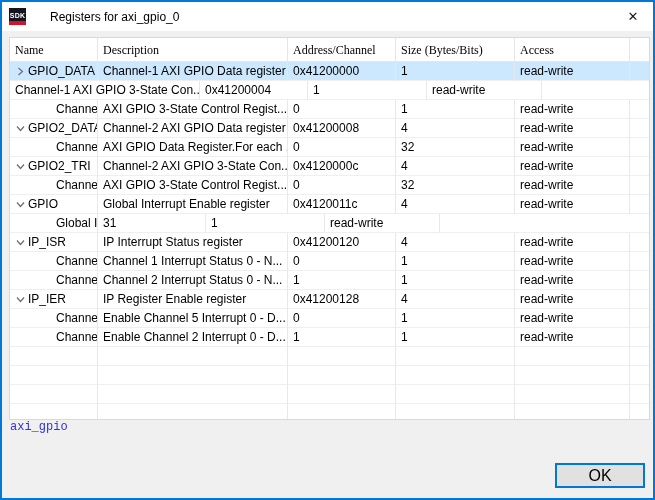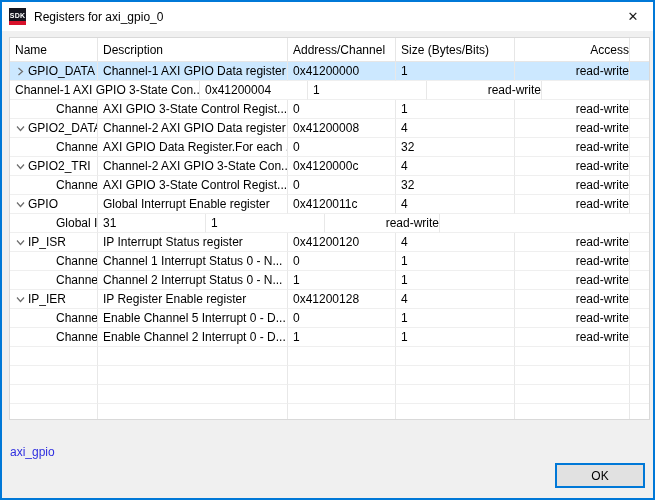--- a/index.html
+++ b/index.html
@@ -9,53 +9,53 @@
     border:2px solid #0078d7;background:#f0f0f0;
     font-family:"Liberation Sans", sans-serif;font-size:12px;color:#000;
     overflow:hidden;
   }
   
   .titlebar{height:29px;background:#ffffff;display:flex;align-items:center;padding-left:7px;position:relative;}
   .sdk-icon{width:17px;height:17px;background:#15151f;position:relative;flex:0 0 auto;
     display:flex;align-items:center;justify-content:center;}
   .sdk-icon::after{content:"";position:absolute;left:0;right:0;bottom:0;height:4px;background:#d8112b;}
   .sdk-icon span{color:#fff;font-size:7px;font-weight:bold;letter-spacing:0.3px;margin-top:-3px;}
-  .titletext{margin-left:8px;white-space:nowrap;}
+  .titletext{margin-left:24px;white-space:nowrap;}
   .closebtn{position:absolute;right:0;top:0;width:40px;height:29px;display:flex;align-items:center;justify-content:center;cursor:default;}
   .closebtn span{font-size:13px;color:#1a1a1a;}
   
   .table{
     position:absolute;left:7px;top:35px;width:641px;height:383px;
     background:#fff;border:1px solid #d9d9d9;overflow:hidden;
   }
   .thead{display:flex;height:24px;background:#fff;}
   .th{border-right:1px solid #e6e6e6;border-bottom:1px solid #e6e6e6;
-      padding:5px 0 0 5px;white-space:nowrap;overflow:hidden;}
+      padding:5px 0 0 5px;white-space:nowrap;overflow:hidden;font-family:Liberation Serif, serif;}
   .tr{display:flex;height:19px;line-height:18px;}
   .tr.selected{background:#cce8ff;}
   .td{border-right:1px solid #e8e8e8;border-bottom:1px solid #efefef;
       padding-left:5px;white-space:nowrap;overflow:hidden;}
   .c-name{width:88px;}
   .c-desc{width:190px;}
   .c-addr{width:108px;}
   .c-size{width:119px;}
-  .c-access{width:115px;text-align:right;}
+  .c-access{width:115px;}
   .c-fill{flex:1;border-right:none;}
   .td.c-name{padding-left:0;display:flex;align-items:center;}
   .chev{width:18px;padding-left:6px;flex:0 0 auto;display:flex;align-items:center;height:100%;}
   .chev svg{display:block;}
   .chev.down svg{transform:rotate(90deg);}
   .indent{width:46px;flex:0 0 auto;}
   .nametext{overflow:hidden;white-space:nowrap;}
   
-  .modlink{position:absolute;left:8px;top:443px;color:#2f2fe0;cursor:pointer;}
+  .modlink{position:absolute;left:8px;top:418px;color:#2f2fe0;cursor:pointer;font-family:Liberation Mono, monospace;}
   .okbtn{
     position:absolute;left:553px;top:461px;width:90px;height:25px;
     background:#e1e1e1;border:2px solid #0078d7;
-    font-family:"Liberation Sans", sans-serif;font-size:12px;color:#000;
+    font-family:"Liberation Sans", sans-serif;font-size:16px;color:#000;
     text-align:center;padding:0;line-height:20px;
   }
 </style>
 </head>
 <body>
 
 <div class="window">
 
   <div class="titlebar">
     <div class="sdk-icon">

